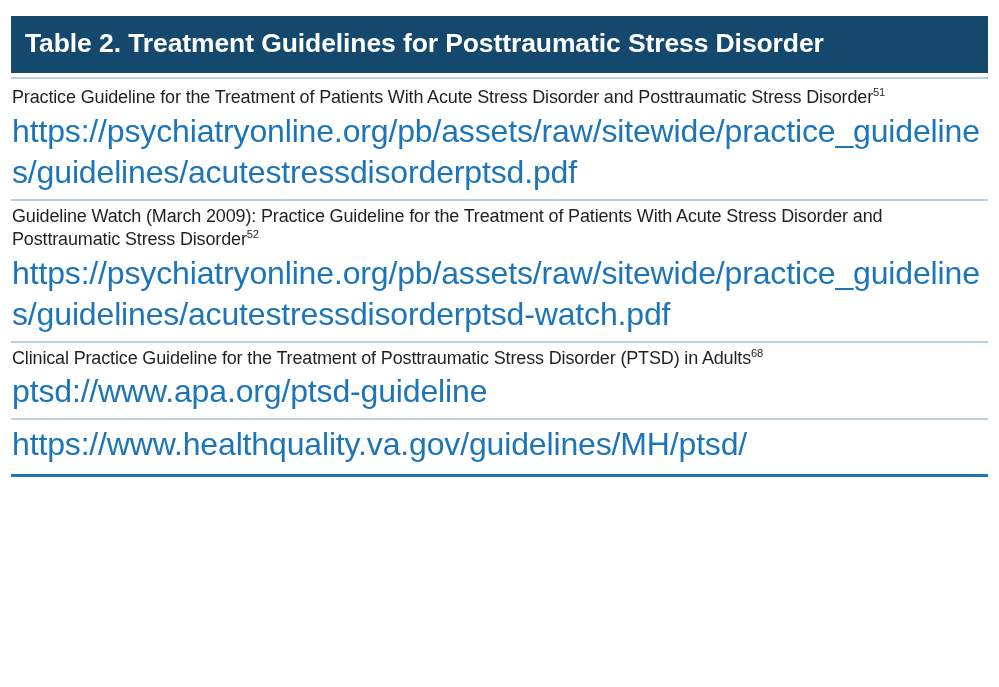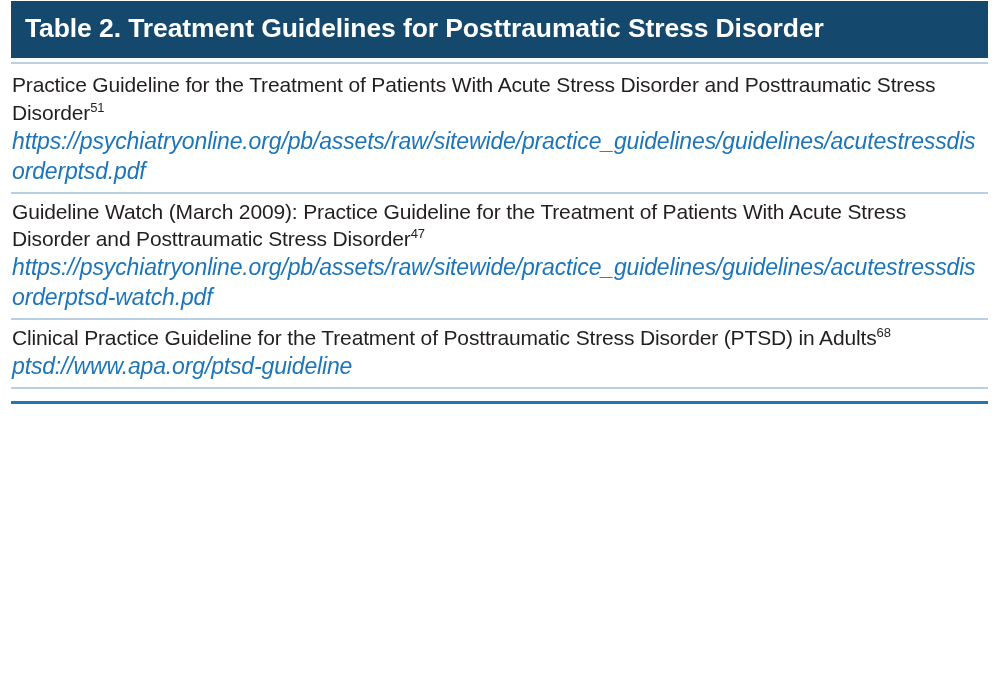--- a/index.html
+++ b/index.html
@@ -14,21 +14,21 @@
     font-family: "Liberation Sans", sans-serif;
     -webkit-font-smoothing: antialiased;
     overflow: hidden;
   }
 
   .table-wrap {
     position: relative;
     width: 999px;
     height: 687px;
     box-sizing: border-box;
-    padding: 1px 11px 0 11px;
+    padding: 16px 11px 0 11px;
   }
 
   
   .table-header {
     background: #14496d;
     color: #ffffff;
     font-size: 26.5px;
     font-weight: bold;
     line-height: 1.18;
     letter-spacing: -0.1px;
@@ -54,43 +54,42 @@
   .row {
     padding: 3px 0 5px 0;
     box-sizing: border-box;
   }
   .row + .row {
     border-top: 2px solid #b9cfe3;
   }
 
   .row-title {
     color: #231f20;
-    font-size: 21px;
+    font-size: 18px;
     line-height: 1.30;
     letter-spacing: -0.15px;
     padding: 1px 0 0 1px;
   }
 
   .row-title sup {
     font-size: 0.62em;
     vertical-align: super;
     line-height: 0;
   }
 
   .row-link {
     color: #1c75b9;
-    font-size: 23px;
+    font-size: 32px;
     line-height: 1.30;
     letter-spacing: -0.15px;
     padding: 1px 0 0 1px;
     word-break: break-all;
     cursor: pointer;
     text-decoration: none;
     display: block;
-    font-style: italic;
   }
 
   .rule-bottom {
     height: 3px;
     background: #2276b6;
     width: 977px;
     margin-top: 4px;
   }
 </style>
 </head>
@@ -103,28 +102,29 @@
   <div class="table-body">
 
     <div class="rule-top"></div>
 
     <div class="row">
       <div class="row-title"><span>Practice Guideline for the Treatment of Patients With Acute Stress Disorder and Posttraumatic Stress Disorder</span><sup>51</sup></div>
       <span class="row-link">https://psychiatryonline.org/pb/assets/raw/sitewide/practice_guidelines/guidelines/acutestressdisorderptsd.pdf</span>
     </div>
 
     <div class="row">
-      <div class="row-title"><span>Guideline Watch (March 2009): Practice Guideline for the Treatment of Patients With Acute Stress Disorder and Posttraumatic Stress Disorder</span><sup>47</sup></div>
+      <div class="row-title"><span>Guideline Watch (March 2009): Practice Guideline for the Treatment of Patients With Acute Stress Disorder and Posttraumatic Stress Disorder</span><sup>52</sup></div>
       <span class="row-link">https://psychiatryonline.org/pb/assets/raw/sitewide/practice_guidelines/guidelines/acutestressdisorderptsd-watch.pdf</span>
     </div>
 
     <div class="row">
       <div class="row-title"><span>Clinical Practice Guideline for the Treatment of Posttraumatic Stress Disorder (PTSD) in Adults</span><sup>68</sup></div>
       <span class="row-link">ptsd://www.apa.org/ptsd-guideline</span>
     </div>
 
     <div class="row">
+      <span class="row-link">https://www.healthquality.va.gov/guidelines/MH/ptsd/</span>
     </div>
 
     <div class="rule-bottom"></div>
 
   </div>
 </div>
 
 </body></html>

